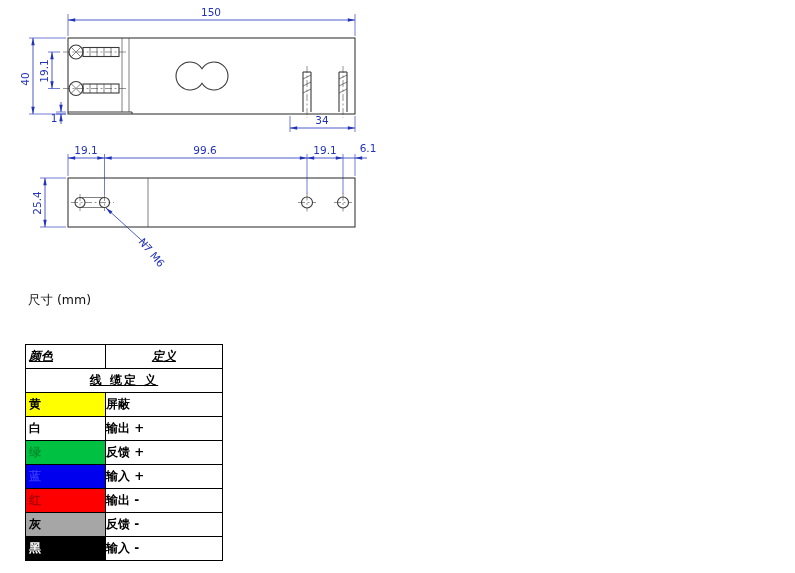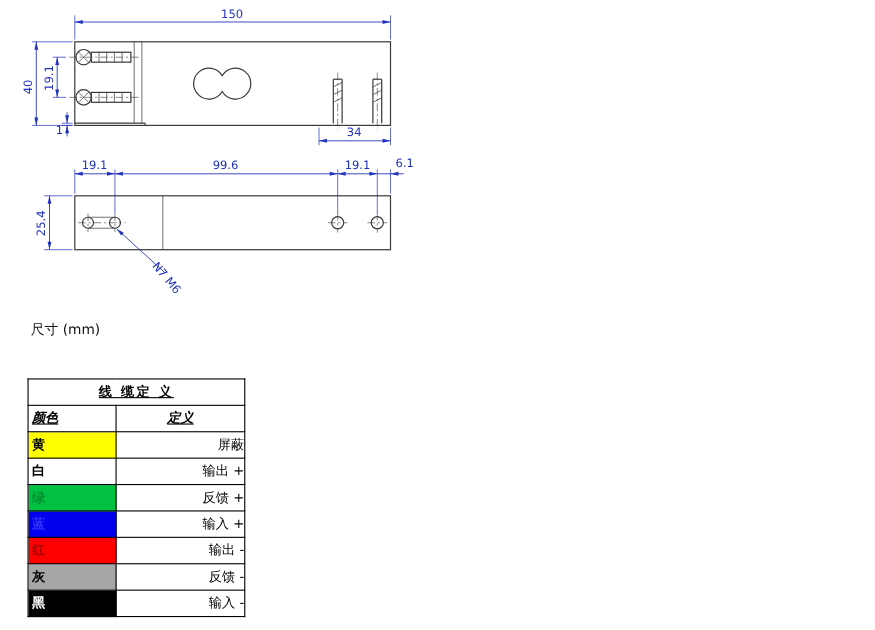--- a/index.html
+++ b/index.html
@@ -22,21 +22,21 @@
   .cable-table { position:absolute; left:25px; top:344px; border-collapse:collapse; table-layout:fixed; background:#fff; }
   .cable-table td { border:1px solid #000; height:24px; font-size:12px; color:#000; vertical-align:middle; }
   .title-cell { text-align:center; font-weight:bold; font-size:12.5px; }
   .title-cell span { text-decoration:underline; letter-spacing:2px; }
   .hdr { font-style:italic; font-weight:bold; }
   .hdr span { text-decoration:underline; }
   .col-color { width:80px; }
   .col-def { width:117px; text-align:center; }
   .name-cell { font-weight:bold; padding-left:3px; }
   .hdr.col-color { padding-left:3px; }
-  .def-cell { font-weight:normal; text-align:right; }
+  .def-cell { font-weight:bold; text-align:left; }
 </style>
 </head>
 <body>
 
 <div class="page">
 
   <svg class="drawing-svg" width="795" height="285" viewBox="0 0 795 285">
     <defs>
       <marker id="ar" viewBox="0 0 10 6" refX="9.5" refY="3" markerWidth="10" markerHeight="6" orient="auto-start-reverse">
         <path d="M0.5,0.8 L9.5,3 L0.5,5.2 Z" fill="#2233bb"></path>
@@ -192,27 +192,27 @@
 
   <div class="units-note">尺寸 (mm)</div>
 
   <table class="cable-table">
     <colgroup>
         <col style="width:80px">
         <col style="width:117px">
       </colgroup>
     <tbody>
       <tr>
-        <td colspan="2" class="title-cell"><span>线 缆定 义</span></td>
-      </tr>
-      <tr>
         <td class="hdr col-color"><span>颜色</span></td>
         <td class="hdr col-def"><span>定义</span></td>
       </tr>
       <tr>
+        <td colspan="2" class="title-cell"><span>线 缆定 义</span></td>
+      </tr>
+      <tr>
         <td class="name-cell col-color" style="background-color: rgb(255, 255, 0); color: rgb(0, 0, 0);">黄</td>
         <td class="def-cell col-def">屏蔽</td>
       </tr>
       <tr>
         <td class="name-cell col-color" style="background-color: rgb(255, 255, 255); color: rgb(0, 0, 0);">白</td>
         <td class="def-cell col-def">输出 +</td>
       </tr>
       <tr>
         <td class="name-cell col-color" style="background-color: rgb(0, 193, 65); color: rgb(0, 146, 49);">绿</td>
         <td class="def-cell col-def">反馈 +</td>

